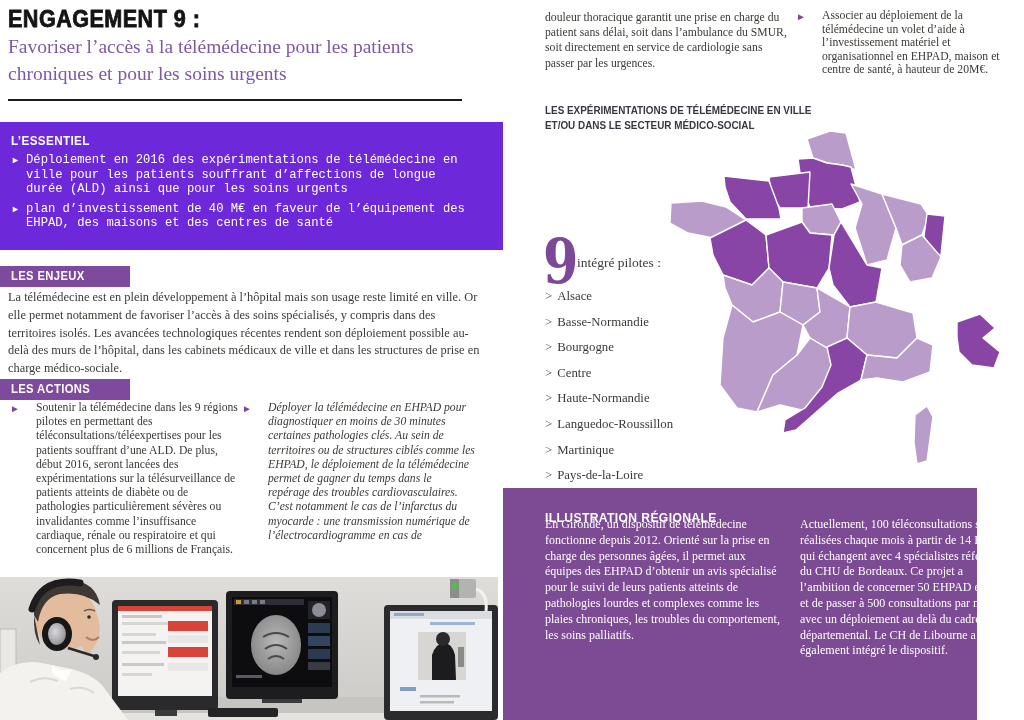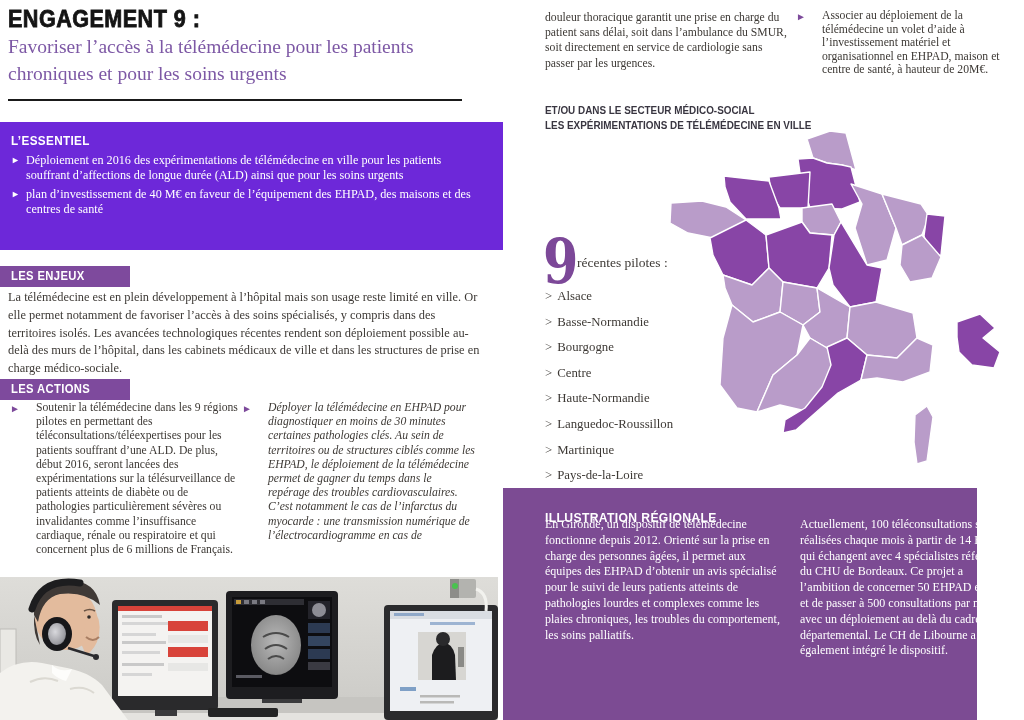--- a/index.html
+++ b/index.html
@@ -15,21 +15,21 @@
   .doc-title{left:8px;top:5px;font-size:24px;font-weight:700;color:#141414;
     letter-spacing:.5px;-webkit-text-stroke:.8px #141414;}
   .doc-subtitle{left:8px;top:33px;width:440px;font-size:19.5px;line-height:27px;color:#7d58a5;}
   .title-rule{left:8px;top:99px;width:454px;height:2px;background:#1a1a1a;}
   
   .essentiel-box{left:0;top:122px;width:503px;height:128px;background:#6d28d9;color:#fff;}
   .essentiel-heading{left:11px;top:11px;font-size:13px;font-weight:700;letter-spacing:.4px;}
   .essentiel-list{left:0;top:31px;width:492px;}
   .essentiel-item{display:flex;margin-bottom:5px;}
   .essentiel-arrow{width:26px;padding-left:11px;box-sizing:border-box;font-size:9px;line-height:15px;flex:none;}
-  .essentiel-text{font-family:Liberation Serif, serif;font-size:12.2px;line-height:14.6px;width:448px;}
+  .essentiel-text{font-family:Liberation Mono, monospace;font-size:12.2px;line-height:14.6px;width:448px;}
   
   .section-bar{width:130px;height:21px;background:#7e4a9d;color:#fff;}
   .section-bar-label{margin:3px 0 0 11px;font-size:12.5px;font-weight:700;letter-spacing:.4px;}
   .enjeux-bar{left:0;top:266px;}
   .enjeux-body{left:8px;top:289px;width:474px;font-size:12.4px;line-height:17.8px;}
   .actions-bar{left:0;top:379px;}
   .bullet-arrow{color:#7d4a9b;font-size:10px;}
   .a-col-text{font-size:11.7px;line-height:14.2px;}
   .a1-arrow{left:10px;top:403px;}
   .a1-text{left:36px;top:401px;width:208px;}
@@ -96,26 +96,26 @@
 </div>
 <div class="abs bullet-arrow a1-arrow">►</div>
 <div class="abs a-col-text a1-text">Soutenir la télémédecine dans les 9 régions pilotes en permettant des téléconsultations/téléexpertises pour les patients souffrant d’une ALD. De plus, début 2016, seront lancées des expérimentations sur la télésurveillance de patients atteints de diabète ou de pathologies particulièrement sévères ou invalidantes comme l’insuffisance cardiaque, rénale ou respiratoire et qui concernent plus de 6 millions de Français.</div>
 <div class="abs bullet-arrow a2-arrow">►</div>
 <div class="abs a-col-text a2-text">Déployer la télémédecine en EHPAD pour diagnostiquer en moins de 30 minutes certaines pathologies clés. Au sein de territoires ou de structures ciblés comme les EHPAD, le déploiement de la télémédecine permet de gagner du temps dans le repérage des troubles cardiovasculaires. C’est notamment le cas de l’infarctus du myocarde : une transmission numérique de l’électrocardiogramme en cas de</div>
 <div class="abs a3-text">douleur thoracique garantit une prise en charge du patient sans délai, soit dans l’ambulance du SMUR, soit directement en service de cardiologie sans passer par les urgences.</div>
 <div class="abs bullet-arrow a4-arrow">►</div>
 <div class="abs a4-text">Associer au déploiement de la télémédecine un volet d’aide à l’investissement matériel et organisationnel en EHPAD, maison et centre de santé, à hauteur de 20M€.</div>
 
 <div class="abs map-heading sans">
+  <div><span class="condensed">LES EXPÉRIMENTATIONS DE TÉLÉMÉDECINE EN VILLE</span></div>
   <div><span class="condensed">ET/OU DANS LE SECTEUR MÉDICO-SOCIAL</span></div>
-  <div><span class="condensed">LES EXPÉRIMENTATIONS DE TÉLÉMÉDECINE EN VILLE</span></div>
 </div>
 
 <div class="abs big-number">9</div>
-<div class="abs big-number-label">récentes pilotes :</div>
+<div class="abs big-number-label">intégré pilotes :</div>
 
 <div class="abs region-list">
   <div class="region-row"><span class="region-chevron">&gt;</span><span>Alsace</span></div>
   <div class="region-row"><span class="region-chevron">&gt;</span><span>Basse-Normandie</span></div>
   <div class="region-row"><span class="region-chevron">&gt;</span><span>Bourgogne</span></div>
   <div class="region-row"><span class="region-chevron">&gt;</span><span>Centre</span></div>
   <div class="region-row"><span class="region-chevron">&gt;</span><span>Haute-Normandie</span></div>
   <div class="region-row"><span class="region-chevron">&gt;</span><span>Languedoc-Roussillon</span></div>
   <div class="region-row"><span class="region-chevron">&gt;</span><span>Martinique</span></div>
   <div class="region-row"><span class="region-chevron">&gt;</span><span>Pays-de-la-Loire</span></div>

